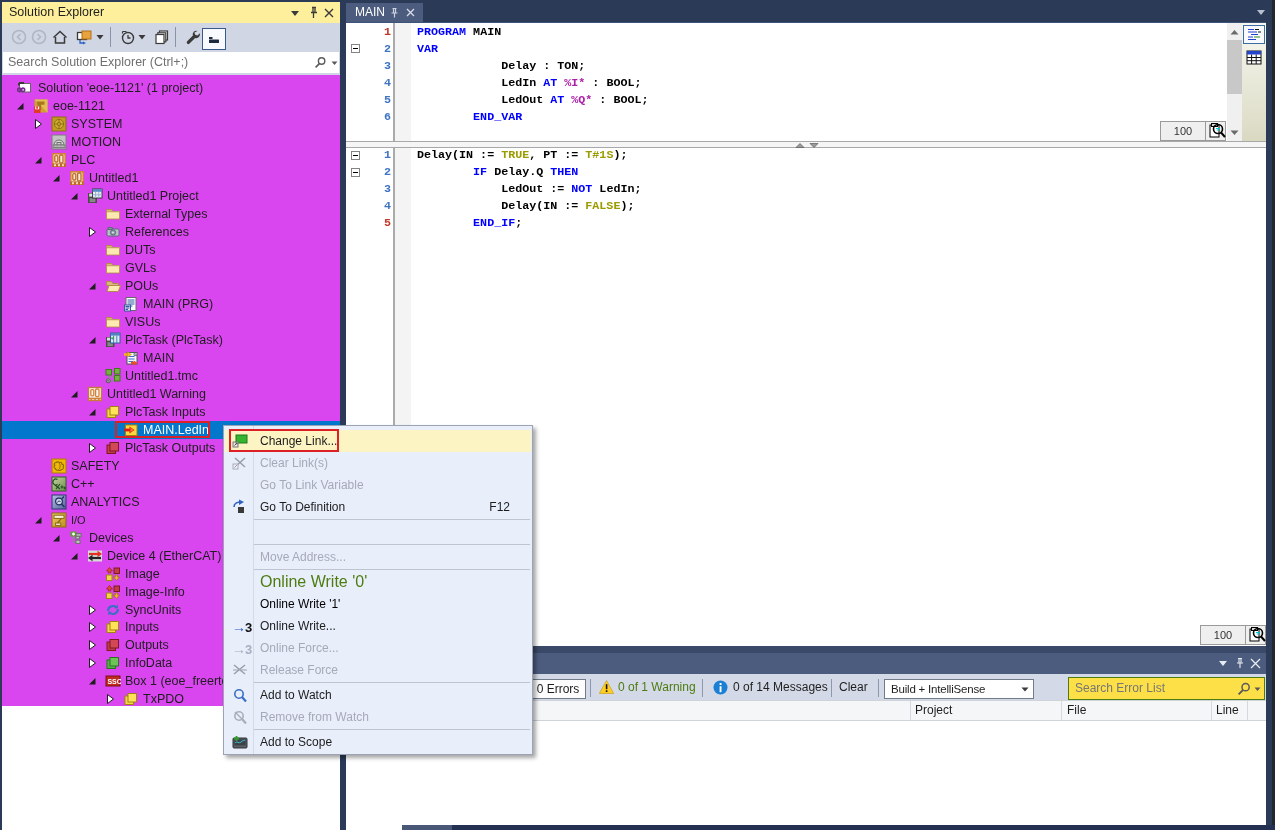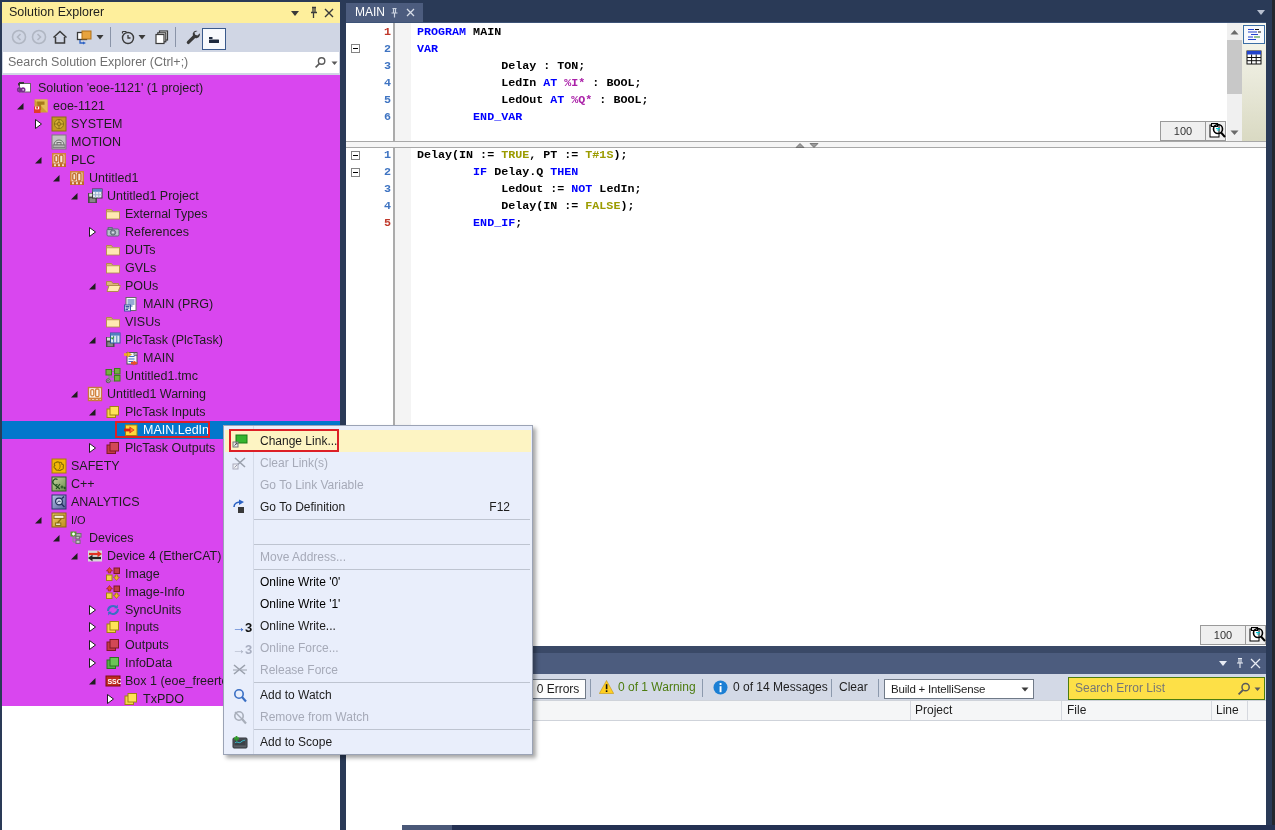--- a/index.html
+++ b/index.html
@@ -626,21 +626,21 @@
     <div style="position:absolute;right:22px;top:70px;height:22px;line-height:22px;font-size:12px;color:#1c1c1c">F12</div>
     <div style="position:absolute;left:8px;top:73px;width:16px;height:16px"><svg width="16" height="16" viewBox="0 0 16 16">
         <path d="M2 8c0-4 4-5 7-5" fill="none" stroke="#2b62c4" stroke-width="1.6"></path>
         <path d="M7 0.5L12 3 7 6z" fill="#2b62c4"></path>
         <rect x="6" y="8" width="6" height="6" fill="#3a3a3a"></rect>
       </svg></div>
     <div style="position:absolute;left:30px;right:2px;top:93px;height:1px;background:#bec4d0"></div>
     <div style="position:absolute;left:30px;right:2px;top:118px;height:1px;background:#bec4d0"></div>
     <div style="position:absolute;left:36px;top:120px;height:22px;line-height:22px;font-size:12px;color:#a6aab8;white-space:nowrap">Move Address...</div>
     <div style="position:absolute;left:30px;right:2px;top:143px;height:1px;background:#bec4d0"></div>
-    <div style="position:absolute;left:36px;top:145px;height:22px;line-height:22px;font-size:12px;color:#000000;white-space:nowrap">Online Write '0'</div>
+    <div style="position:absolute;left:36px;top:145px;height:22px;line-height:22px;font-size:16px;color:#4d7c0f;white-space:nowrap">Online Write '0'</div>
     <div style="position:absolute;left:36px;top:167px;height:22px;line-height:22px;font-size:12px;color:#000000;white-space:nowrap">Online Write '1'</div>
     <div style="position:absolute;left:36px;top:189px;height:22px;line-height:22px;font-size:12px;color:#1c1c1c;white-space:nowrap">Online Write...</div>
     <div style="position:absolute;left:8px;top:192px;width:16px;height:16px"><span style="font:bold 14px/16px 'Liberation Sans';color:#2456c0;letter-spacing:-1px">→</span><span style="font:bold 13px/16px 'Liberation Sans';color:#111">3</span></div>
     <div style="position:absolute;left:36px;top:211px;height:22px;line-height:22px;font-size:12px;color:#a6aab8;white-space:nowrap">Online Force...</div>
     <div style="position:absolute;left:8px;top:214px;width:16px;height:16px"><span style="font:bold 14px/16px 'Liberation Sans';color:#a8aec0;letter-spacing:-1px">→</span><span style="font:bold 13px/16px 'Liberation Sans';color:#a8aec0">3</span></div>
     <div style="position:absolute;left:36px;top:233px;height:22px;line-height:22px;font-size:12px;color:#a6aab8;white-space:nowrap">Release Force</div>
     <div style="position:absolute;left:8px;top:236px;width:16px;height:16px"><svg width="16" height="16" viewBox="0 0 16 16">
         <path d="M2 3l11 9M13 3L2 12" stroke="#9aa0ac" stroke-width="1.6"></path>
         <path d="M1 8h6M9 8h6" stroke="#9aa0ac"></path>
       </svg></div>

